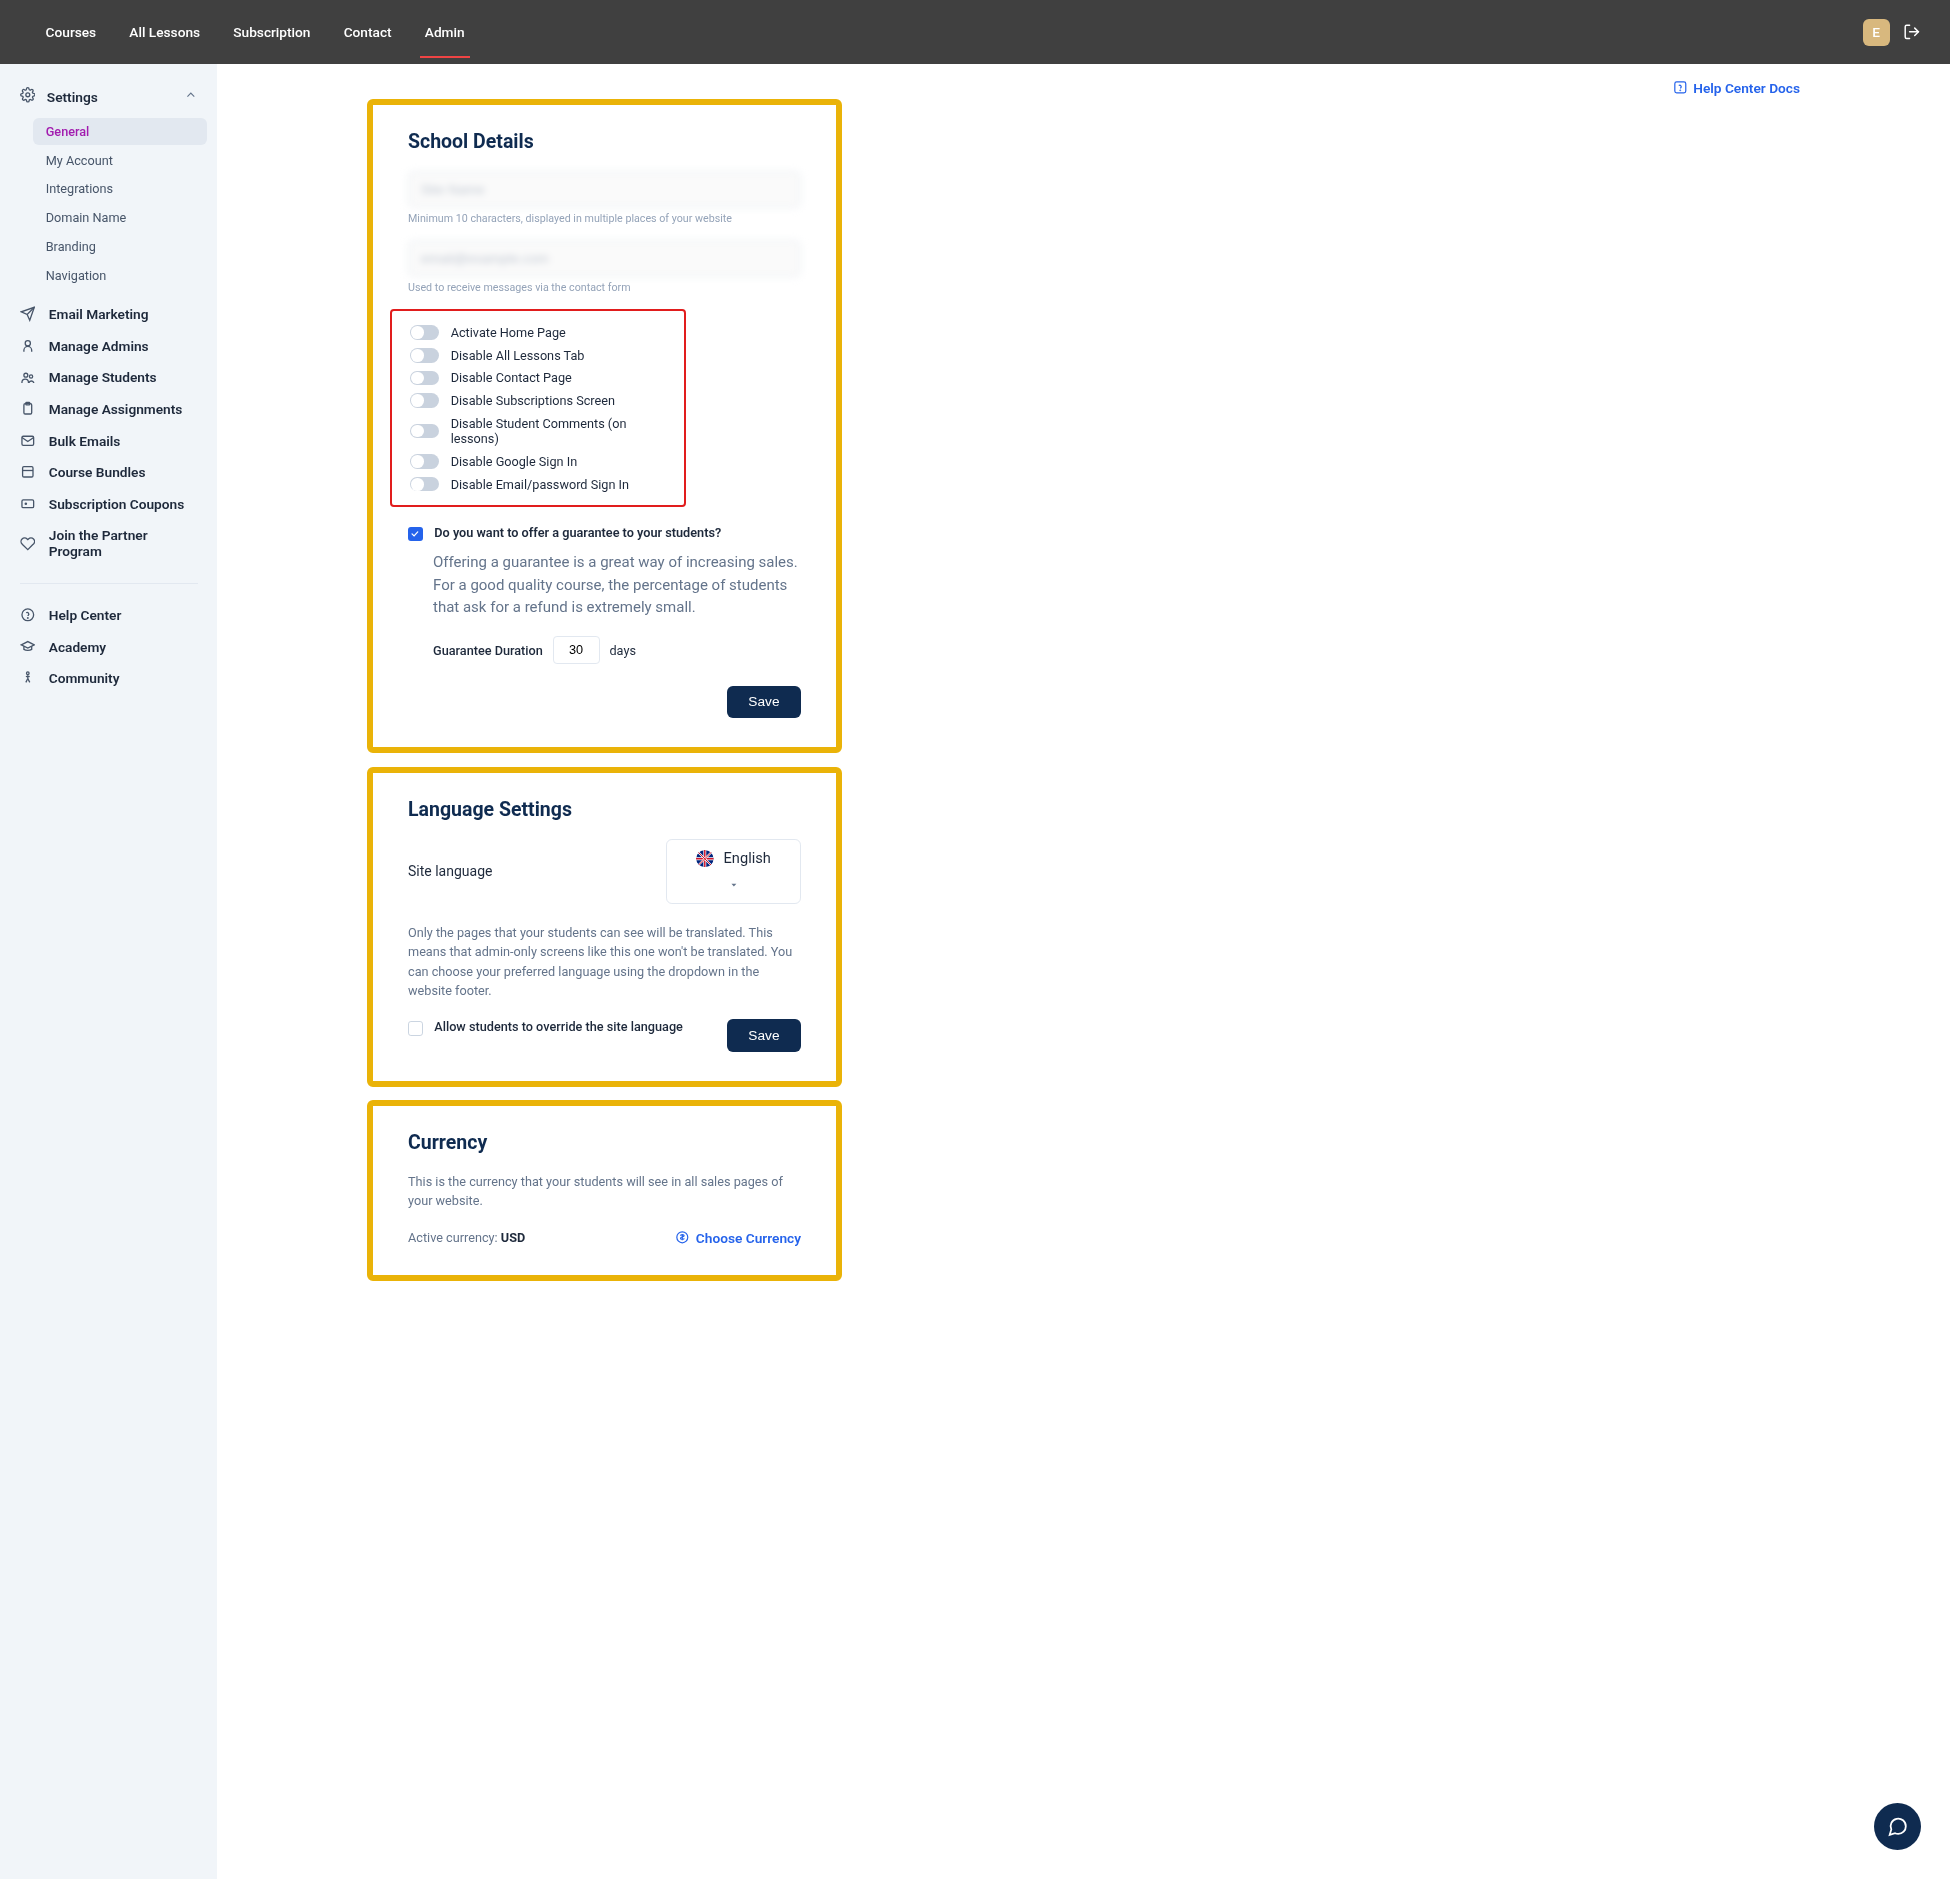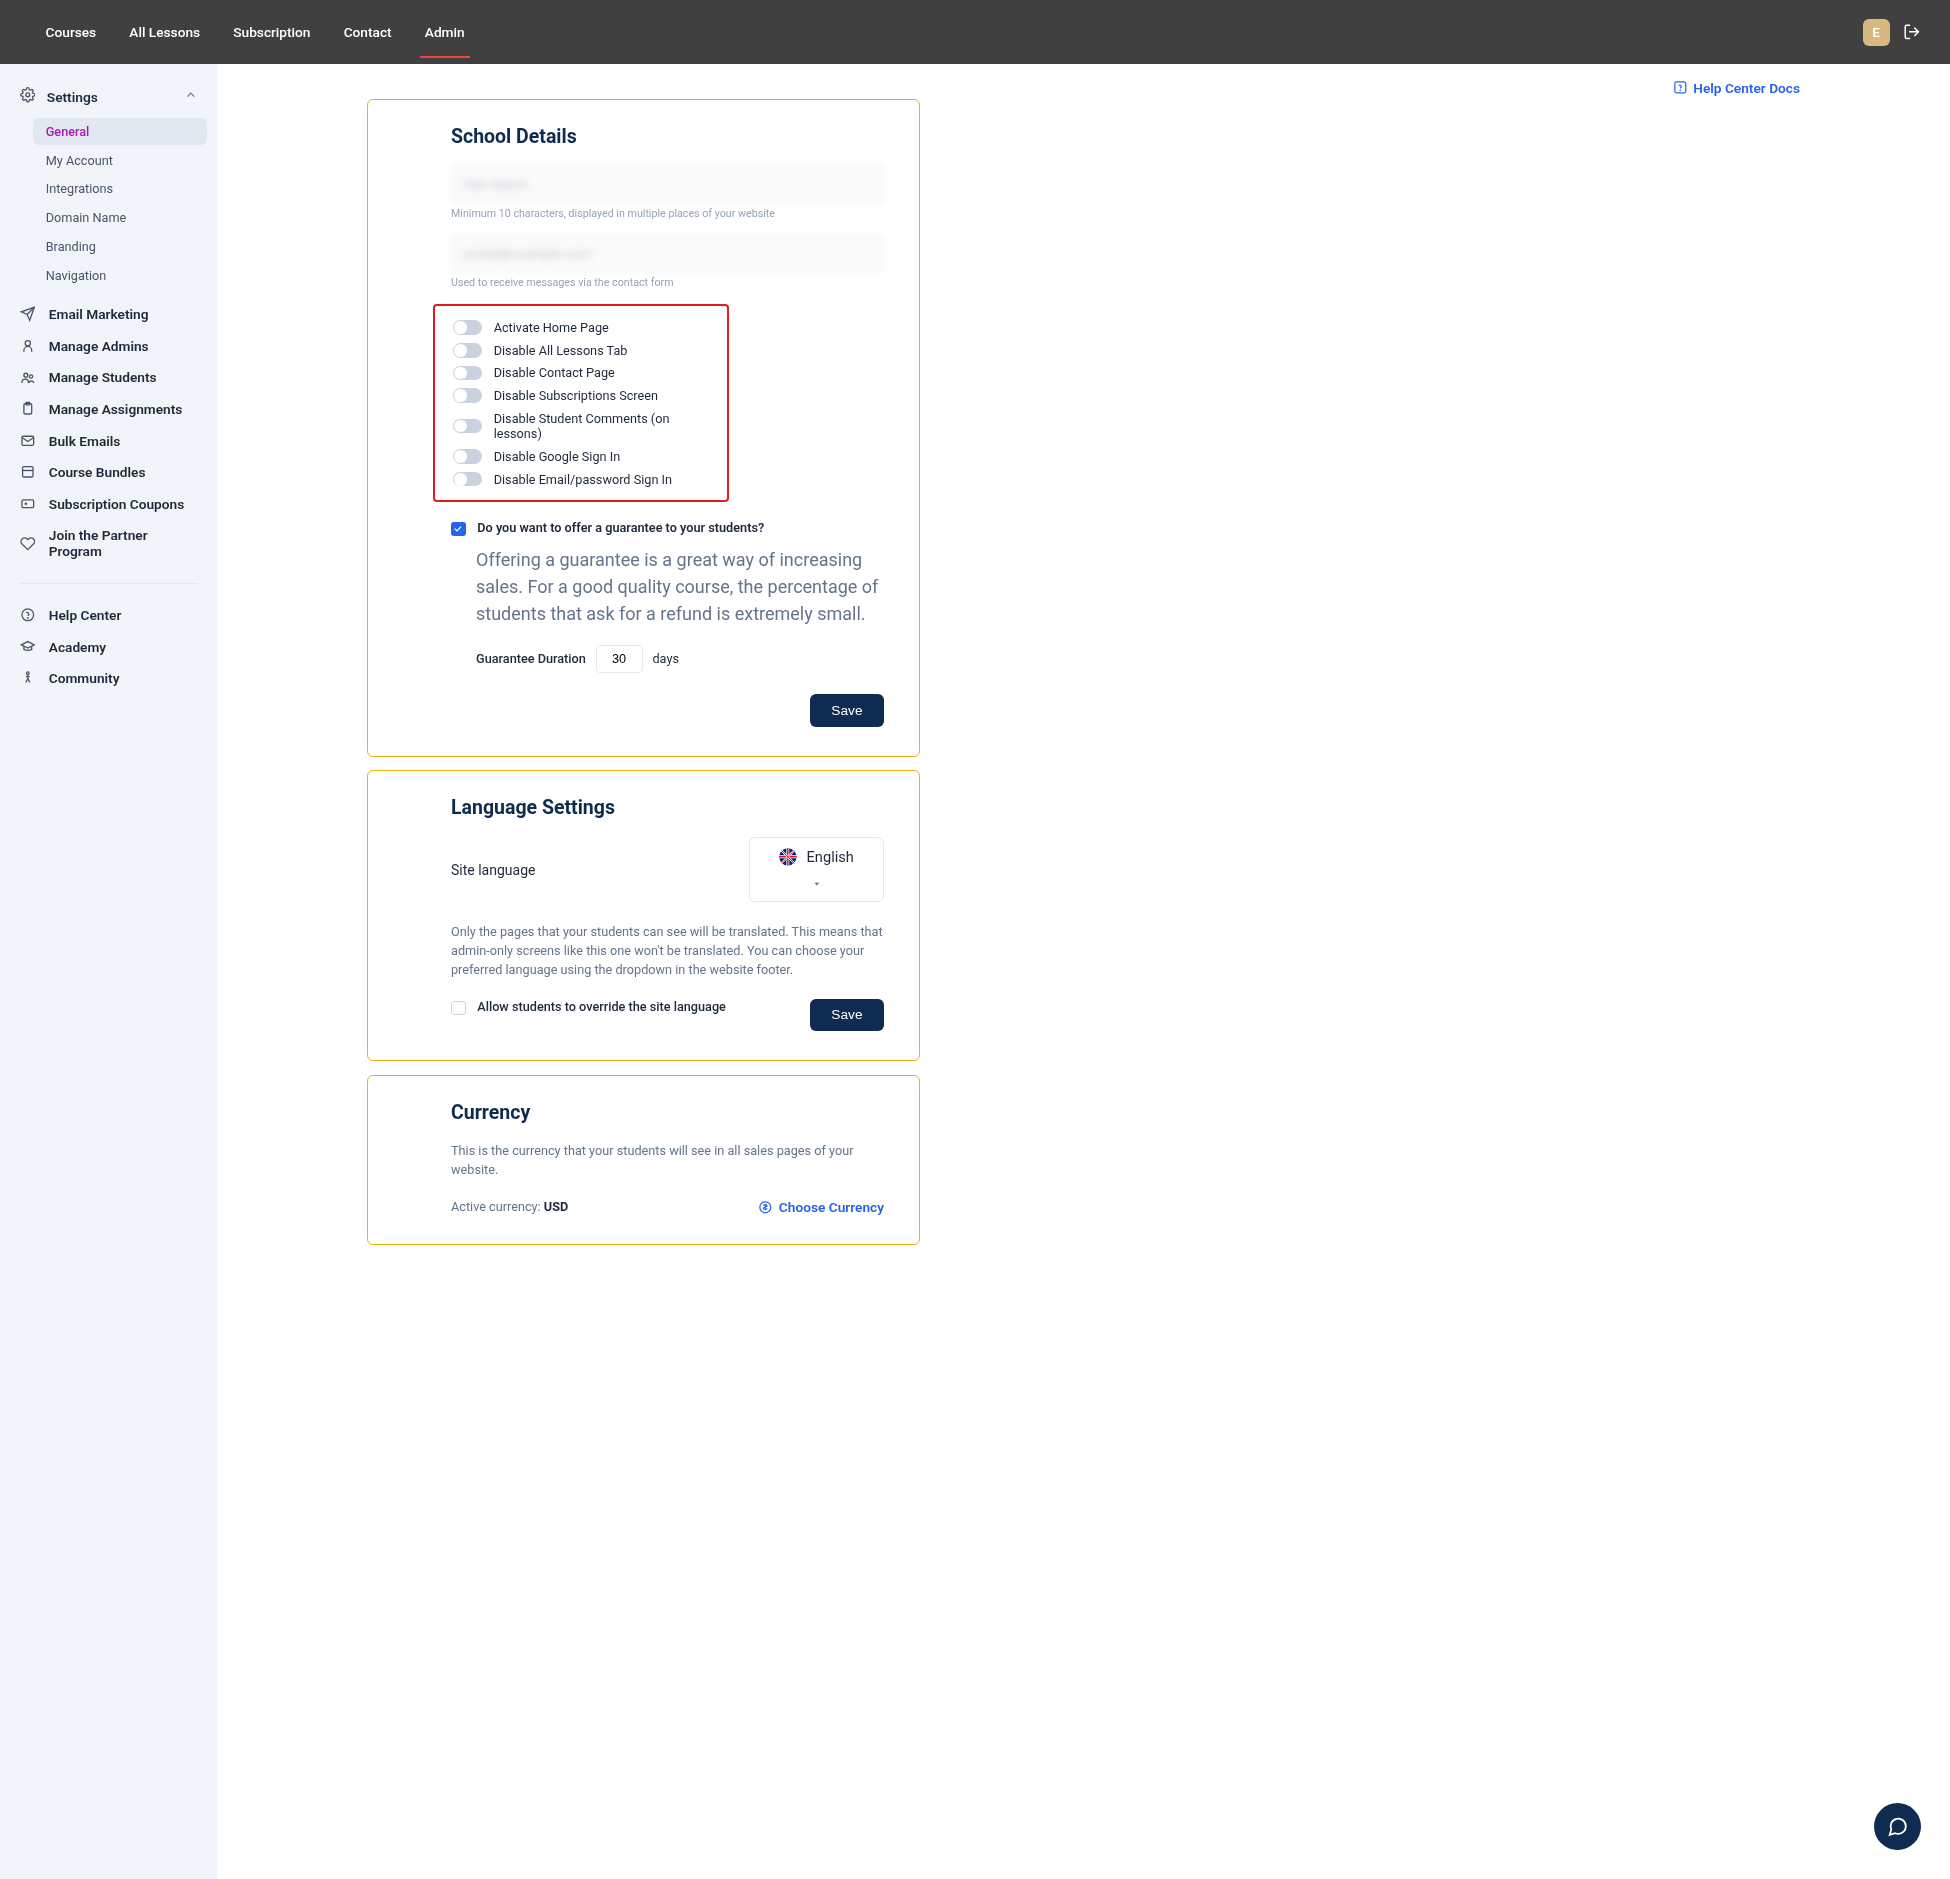--- a/index.html
+++ b/index.html
@@ -21,40 +21,40 @@
   .sidebar-subitem { display: block; padding: 5.9px 12.7px; border-radius: 5.9px; color: #475569; font-size: 12.7px; cursor: pointer; margin: 2px 9.8px 2px 2px; }
   .sidebar-subitem.active { background: #e2e8f0; color: #a21caf; font-weight: 500; }
   .sidebar-item { display: flex; align-items: center; gap: 13.7px; padding: 7.8px 19.5px; cursor: pointer; color: #1e293b; font-weight: 600; font-size: 13.7px; }
   .sidebar-item .icon { width: 15.6px; height: 15.6px; display: flex; align-items: center; justify-content: center; color: #475569; }
   .sidebar-divider { border-top: 1px solid #e2e8f0; margin: 15.6px 19.5px; }
 
   .content { flex: 1; background: #fff; padding: 0; position: relative; }
   .help-link-row { display: flex; justify-content: flex-end; padding: 15.6px 150px 3.9px 0; }
   .help-link { color: #2563eb; font-weight: 600; font-size: 13.7px; display: flex; align-items: center; gap: 5.9px; cursor: pointer; }
 
-  .card { border: 1px solid #eab308; border-radius: 5.9px; margin: 0 auto 0 150px; width: 553px; margin-bottom: 13.7px; background: #fff; padding-left: 48px; }
+  .card { border: 6px solid #eab308; border-radius: 5.9px; margin: 0 auto 0 150px; width: 475px; margin-bottom: 13.7px; background: #fff; }
   .card-inner { padding: 25px 35px 29px 35px; }
   .card-title { font-size: 19.5px; font-weight: 700; color: #0f2b50; margin-bottom: 17.6px; }
   .input-group { margin-bottom: 15.6px; }
   .text-input { width: 100%; border: 1px solid #e2e8f0; border-radius: 5.9px; padding: 9.8px 11.7px; font-size: 13.7px; color: #94a3b8; background: #fafafa; }
   .text-input.blurred { filter: blur(3.9px); color: #c0c7d1; }
   .input-help { font-size: 10.7px; color: #94a3b8; margin-top: 3.9px; }
 
   .toggle-box { border: 2px solid #e11d1d; border-radius: 3.9px; padding: 9.8px 17.6px 9.8px 17.6px; margin-left: -17.6px; margin-right: 9.8px; margin-bottom: 17.6px; width: 256px; box-sizing: content-box; }
   .toggle-row { display: flex; align-items: center; gap: 11.7px; padding: 3.9px 0; }
   .toggle { position: relative; width: 29px; height: 14.6px; background: #c9d2de; border-radius: 974px; cursor: pointer; flex-shrink: 0; }
   .toggle::after { content: ""; position: absolute; left: 1px; top: 1px; width: 12.7px; height: 12.7px; background: #fff; border-radius: 50%; }
   .toggle-label { font-size: 12.7px; color: #1e293b; }
 
   .checkbox-row { display: flex; align-items: flex-start; gap: 11.7px; margin-bottom: 9.8px; }
   .checkbox { width: 14.6px; height: 14.6px; background: #2563eb; border-radius: 2.9px; flex-shrink: 0; display: flex; align-items: center; justify-content: center; margin-top: 2px; }
   .checkbox.empty { background: #fff; border: 1.5px solid #cbd5e1; }
   .checkbox svg { stroke: #fff; }
   .checkbox-label { font-size: 12.7px; font-weight: 600; color: #1e293b; }
-  .guarantee-desc { font-size: 18px; color: #64748b; margin-left: 25px; margin-bottom: 17.6px; line-height: 1.5; }
+  .guarantee-desc { font-size: 15px; color: #64748b; margin-left: 25px; margin-bottom: 17.6px; line-height: 1.5; }
   .duration-row { display: flex; align-items: center; gap: 9.8px; margin-left: 25px; margin-bottom: 21.5px; }
   .duration-label { font-size: 12.7px; font-weight: 500; color: #1e293b; }
   .duration-input { width: 47px; border: 1px solid #e2e8f0; border-radius: 3.9px; padding: 5.9px 7.8px; text-align: center; font-size: 12.7px; }
   .days-label { font-size: 12.7px; color: #1e293b; }
 
   .save-row { display: flex; justify-content: flex-end; }
   .save-btn { background: #0f2b50; color: #fff; border: none; border-radius: 5.9px; padding: 8.8px 21.5px; font-size: 13.7px; font-weight: 500; cursor: pointer; }
 
   .lang-desc { font-size: 12.7px; color: #64748b; line-height: 1.5; margin-bottom: 21.5px; }
   .lang-row { display: flex; align-items: center; justify-content: space-between; margin-bottom: 19.5px; }

